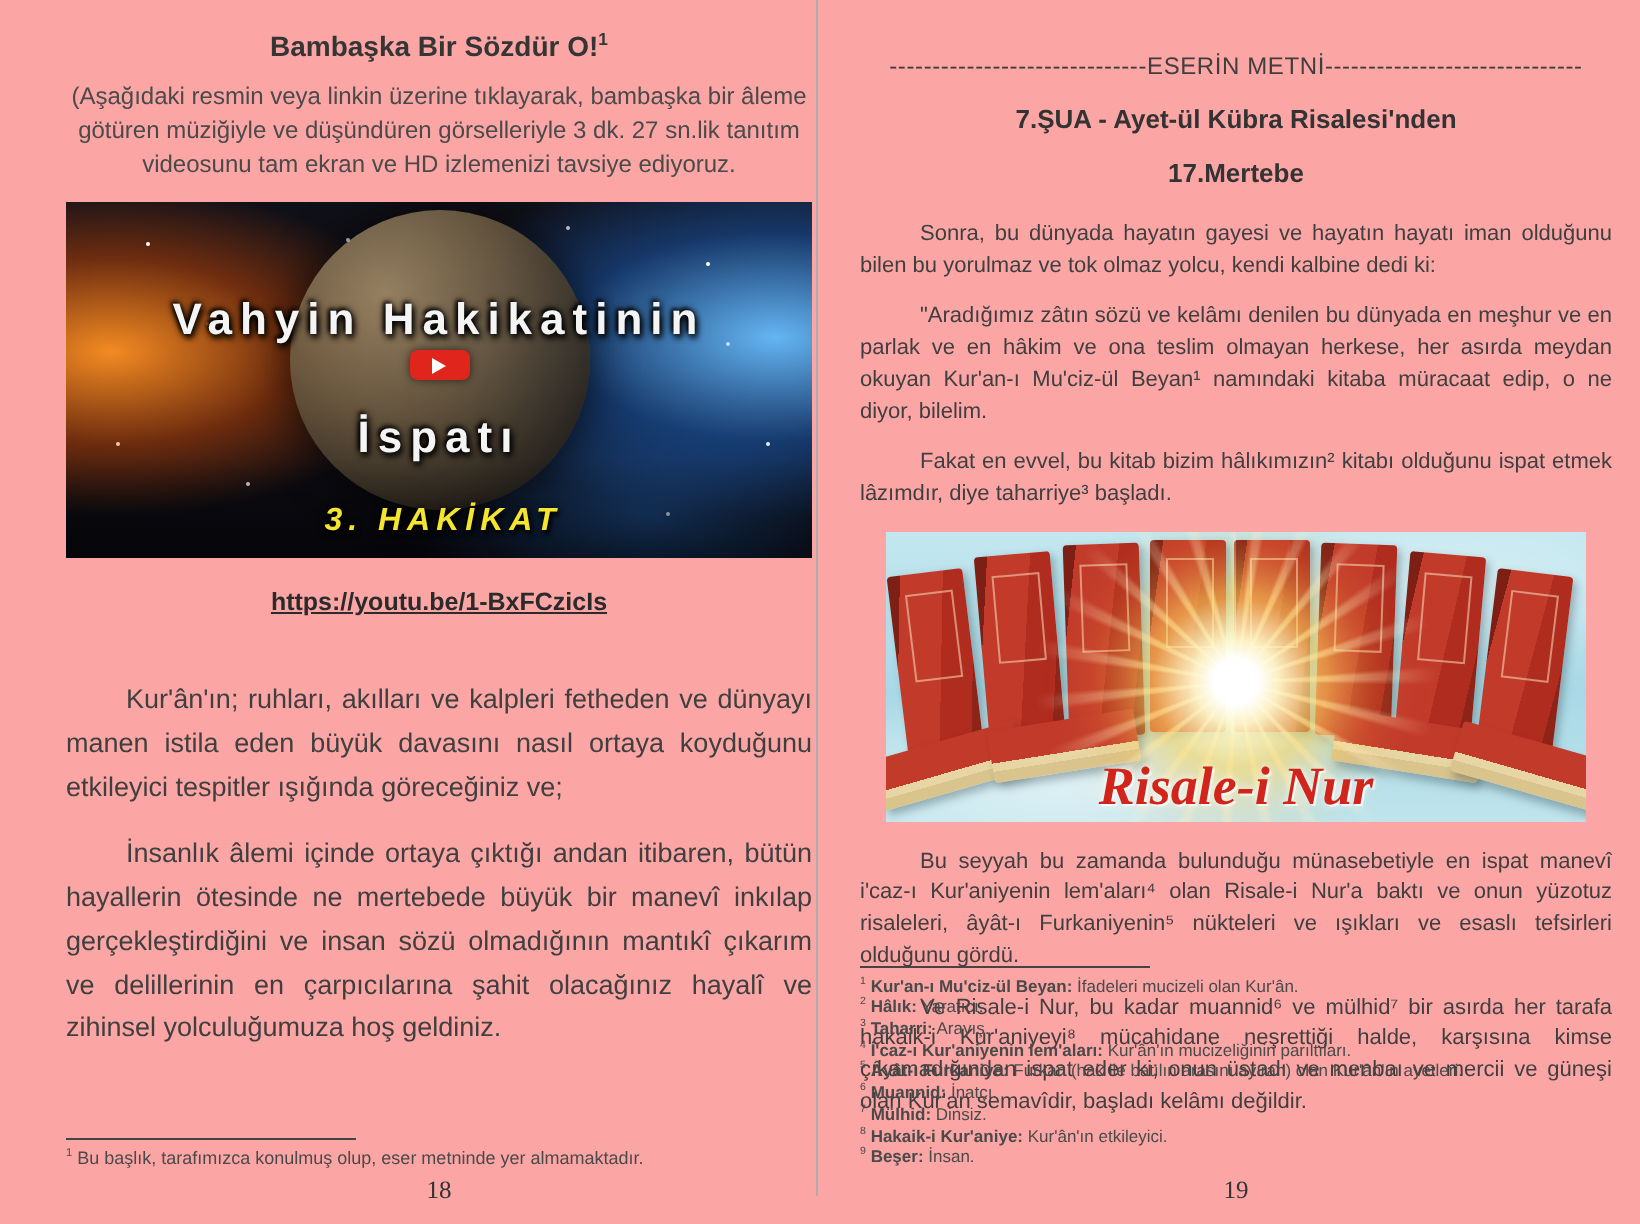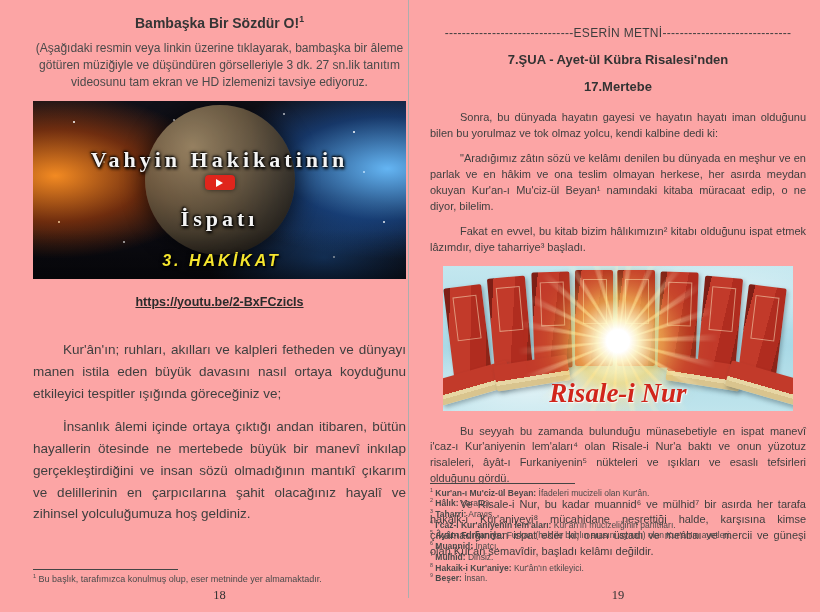--- a/index.html
+++ b/index.html
@@ -24,21 +24,21 @@
   .planet { position:absolute; left:50%; top:44%; width:150px; height:150px; transform:translate(-50%,-50%); border-radius:50%;
     background: radial-gradient(circle at 32% 28%, #a08a68 0%, #6b5a42 40%, #3a3226 68%, #15110d 92%);
     box-shadow: 0 0 24px rgba(0,0,0,.7); opacity:.92; }
   .stars { position:absolute; left:0; top:0; width:2px; height:2px; background:transparent; border-radius:50%;
     box-shadow: 40px 20px #fff, 90px 140px rgba(255,255,255,.8), 320px 30px #fff, 350px 120px rgba(255,255,255,.9),
       300px 155px rgba(255,255,255,.7), 25px 120px rgba(255,220,170,.9), 140px 18px rgba(255,255,255,.6),
       250px 12px rgba(255,255,255,.7), 70px 60px rgba(255,200,140,.8), 330px 70px rgba(200,230,255,.9); }
   .thumb-overlay { position:absolute; inset:0; display:flex; flex-direction:column; align-items:center; padding-top:46px;
     background: linear-gradient(180deg, rgba(0,0,0,0) 72%, rgba(0,0,0,.45) 100%); }
   .thumb-line { font-size:22px; font-weight:bold; color:#f4f4f4; letter-spacing:4px;
-    text-shadow: 0 0 4px #000, 1px 2px 3px #000, -1px -1px 2px #000; font-family: Liberation Serif, serif; }
+    text-shadow: 0 0 4px #000, 1px 2px 3px #000, -1px -1px 2px #000; }
   .play-btn { margin:2px 0 0 0; width:30px; height:15px; background:#e0251c; border-radius:4px;
     display:flex; align-items:center; justify-content:center; box-shadow:0 0 5px rgba(0,0,0,.6); }
   .play-btn .tri { width:0; height:0; border-left:7px solid #fff; border-top:4px solid transparent; border-bottom:4px solid transparent; }
   .thumb-line2 { margin-top:16px; }
   .thumb-caption { position:absolute; left:4px; right:0; bottom:9px; text-align:center; font-size:16px; font-weight:bold;
     font-style:italic; color:#f5e52e; letter-spacing:3px; text-shadow:1px 2px 2px #000, 0 0 4px rgba(0,0,0,.8); }
 
   .lp-link-wrap { margin-top:13px; text-align:center; }
   .lp-link { font-size:12.5px; font-weight:bold; color:#2b2b2b; text-decoration:underline; }
   .lp-para { margin-top:11px; text-align:justify; text-indent:30px; font-size:13.5px; line-height:1.62; color:#3f3f3f; }
@@ -115,21 +115,21 @@
         <div class="thumb-line">Vahyin Hakikatinin</div>
         <div class="play-btn">
             <div class="tri"></div>
           </div>
         <div class="thumb-line thumb-line2">İspatı</div>
         <div class="thumb-caption">3. HAKİKAT</div>
       </div>
     </div>
 
     <div class="lp-link-wrap">
-      <a class="lp-link" href="#">https://youtu.be/2-BxFCzicIs</a>
+      <a class="lp-link" href="#">https://youtu.be/1-BxFCzicIs</a>
     </div>
 
     <div class="lp-para first">Kur'ân'ın; ruhları, akılları ve kalpleri fetheden ve dünyayı manen istila eden büyük davasını nasıl ortaya koyduğunu etkileyici tespitler ışığında göreceğiniz ve;</div>
     <div class="lp-para">İnsanlık âlemi içinde ortaya çıktığı andan itibaren, bütün hayallerin ötesinde ne mertebede büyük bir manevî inkılap gerçekleştirdiğini ve insan sözü olmadığının mantıkî çıkarım ve delillerinin en çarpıcılarına şahit olacağınız hayalî ve zihinsel yolculuğumuza hoş geldiniz.</div>
 
     <div class="fn-block-left">
       <div class="fn-rule"></div>
       <div class="fn-line"><sup class="marker">1</sup><span> Bu başlık, tarafımızca konulmuş olup, eser metninde yer almamaktadır.</span></div>
     </div>
     <div class="page-num">18</div>

